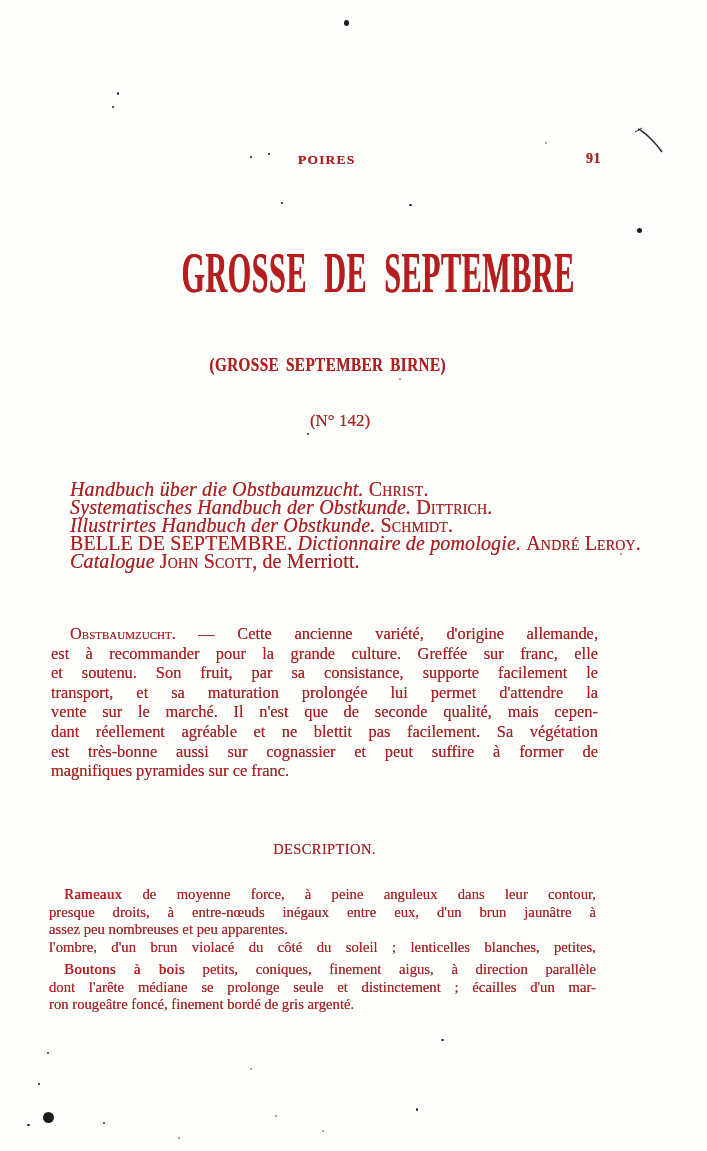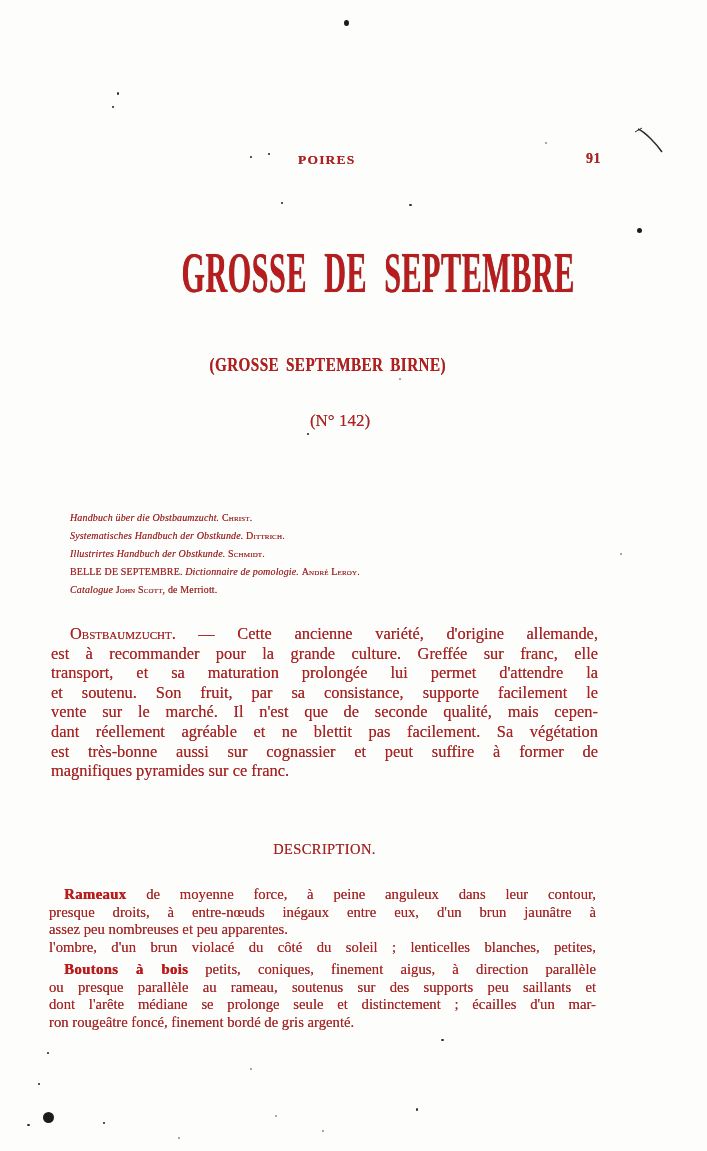--- a/index.html
+++ b/index.html
@@ -34,35 +34,35 @@
   .synonym-row{position:absolute;top:347px;left:0;width:656px;text-align:center;margin-top:8px;}
   .synonym-row .t{
     display:inline-block;
     font-size:19px;font-weight:bold;line-height:1.1;
     letter-spacing:.5px;word-spacing:.18em;
     transform:scaleX(.8);transform-origin:center;
     white-space:nowrap;
   }
   .number-row{position:absolute;top:411px;left:0;width:656px;text-align:center;font-size:17px;padding-left:12px;}
   
-  .bibliography{position:absolute;top:509px;left:70px;width:565px;font-size:10px;line-height:18px;letter-spacing:.15px;}
+  .bibliography{position:absolute;top:480px;left:70px;width:565px;font-size:20px;line-height:18px;letter-spacing:.15px;}
   .bib-line{white-space:nowrap;}
   .it{font-style:italic;}
   .sc{font-variant:small-caps;}
   
   .observations{position:absolute;top:624px;left:51px;width:547px;font-size:16.4px;line-height:19.6px;}
   .line{text-align:justify;text-align-last:justify;}
   .line.last{text-align-last:left;}
   .line.indent-lg{text-indent:19px;}
   .line.indent-sm{text-indent:15px;}
   .desc-heading{position:absolute;top:841px;left:51px;width:547px;text-align:center;
     font-size:14.5px;letter-spacing:.4px;font-weight:normal;margin:0;}
   .rameaux{position:absolute;top:886px;left:49px;width:547px;font-size:14.7px;line-height:17.7px;}
   .boutons{position:absolute;top:961px;left:49px;width:547px;font-size:14.7px;line-height:17.7px;}
-  .lead-bold{font-weight:bold;letter-spacing:.4px;text-shadow:.5px 0 0 currentColor;}
+  .lead-bold{font-weight:normal;letter-spacing:.4px;text-shadow:.5px 0 0 currentColor;}
   
   .speck{position:absolute;background:#1c1c1c;border-radius:50%;}
   .speck.grey{background:#8a8a8a;}
   .penmark{position:absolute;top:126px;left:634px;width:32px;height:30px;}
 </style>
 </head>
 <body>
 
 <div class="page">
 
@@ -81,40 +81,39 @@
     <div class="bib-line"><span class="it">Handbuch über die Obstbaumzucht. </span><span class="sc">Christ.</span></div>
     <div class="bib-line"><span class="it">Systematisches Handbuch der Obstkunde. </span><span class="sc">Dittrich.</span></div>
     <div class="bib-line"><span class="it">Illustrirtes Handbuch der Obstkunde. </span><span class="sc">Schmidt.</span></div>
     <div class="bib-line"><span>BELLE DE SEPTEMBRE. </span><span class="it">Dictionnaire de pomologie. </span><span class="sc">André Leroy.</span></div>
     <div class="bib-line"><span class="it">Catalogue </span><span class="sc">John Scott</span><span>, de Merriott.</span></div>
   </section>
 
   <section class="observations">
     <div class="line indent-lg"><span class="sc">Obstbaumzucht.</span><span> — Cette ancienne variété, d'origine allemande,</span></div>
     <div class="line">est à recommander pour la grande culture. Greffée sur franc, elle</div>
+    <div class="line">et soutenu. Son fruit, par sa consistance, supporte facilement le</div>
     <div class="line">transport, et sa maturation prolongée lui permet d'attendre la</div>
-    <div class="line">et soutenu. Son fruit, par sa consistance, supporte facilement le</div>
     <div class="line">vente sur le marché. Il n'est que de seconde qualité, mais cepen-</div>
     <div class="line">dant réellement agréable et ne blettit pas facilement. Sa végétation</div>
     <div class="line">est très-bonne aussi sur cognassier et peut suffire à former de</div>
     <div class="line last">magnifiques pyramides sur ce franc.</div>
   </section>
 
   <h2 class="desc-heading">DESCRIPTION.</h2>
 
   <section class="rameaux">
     <div class="line indent-sm"><span class="lead-bold">Rameaux</span><span> de moyenne force, à peine anguleux dans leur contour,</span></div>
     <div class="line">presque droits, à entre-nœuds inégaux entre eux, d'un brun jaunâtre à</div>
     <div class="line last">assez peu nombreuses et peu apparentes.</div>
     <div class="line">l'ombre, d'un brun violacé du côté du soleil ; lenticelles blanches, petites,</div>
   </section>
 
   <section class="boutons">
     <div class="line indent-sm"><span class="lead-bold">Boutons à bois</span><span> petits, coniques, finement aigus, à direction parallèle</span></div>
-    <div class="line">ou presque parallèle au rameau, soutenus sur des supports peu saillants et</div>
     <div class="line">dont l'arête médiane se prolonge seule et distinctement ; écailles d'un mar-</div>
     <div class="line last">ron rougeâtre foncé, finement bordé de gris argenté.</div>
   </section>
 
   <svg class="penmark" viewBox="0 0 32 30">
     <path d="M4 3 C9 5 13 9 17 13 C21 17 24 20 28 26" stroke="#2b2b2b" stroke-width="1.5" fill="none"></path>
     <path d="M1 6 L8 2" stroke="#2b2b2b" stroke-width="1" fill="none"></path>
   </svg>
   <div class="speck" style="left:344px;top:20px;width:5px;height:6px;"></div>
   <div class="speck" style="left:117px;top:92px;width:2px;height:3px;"></div>

